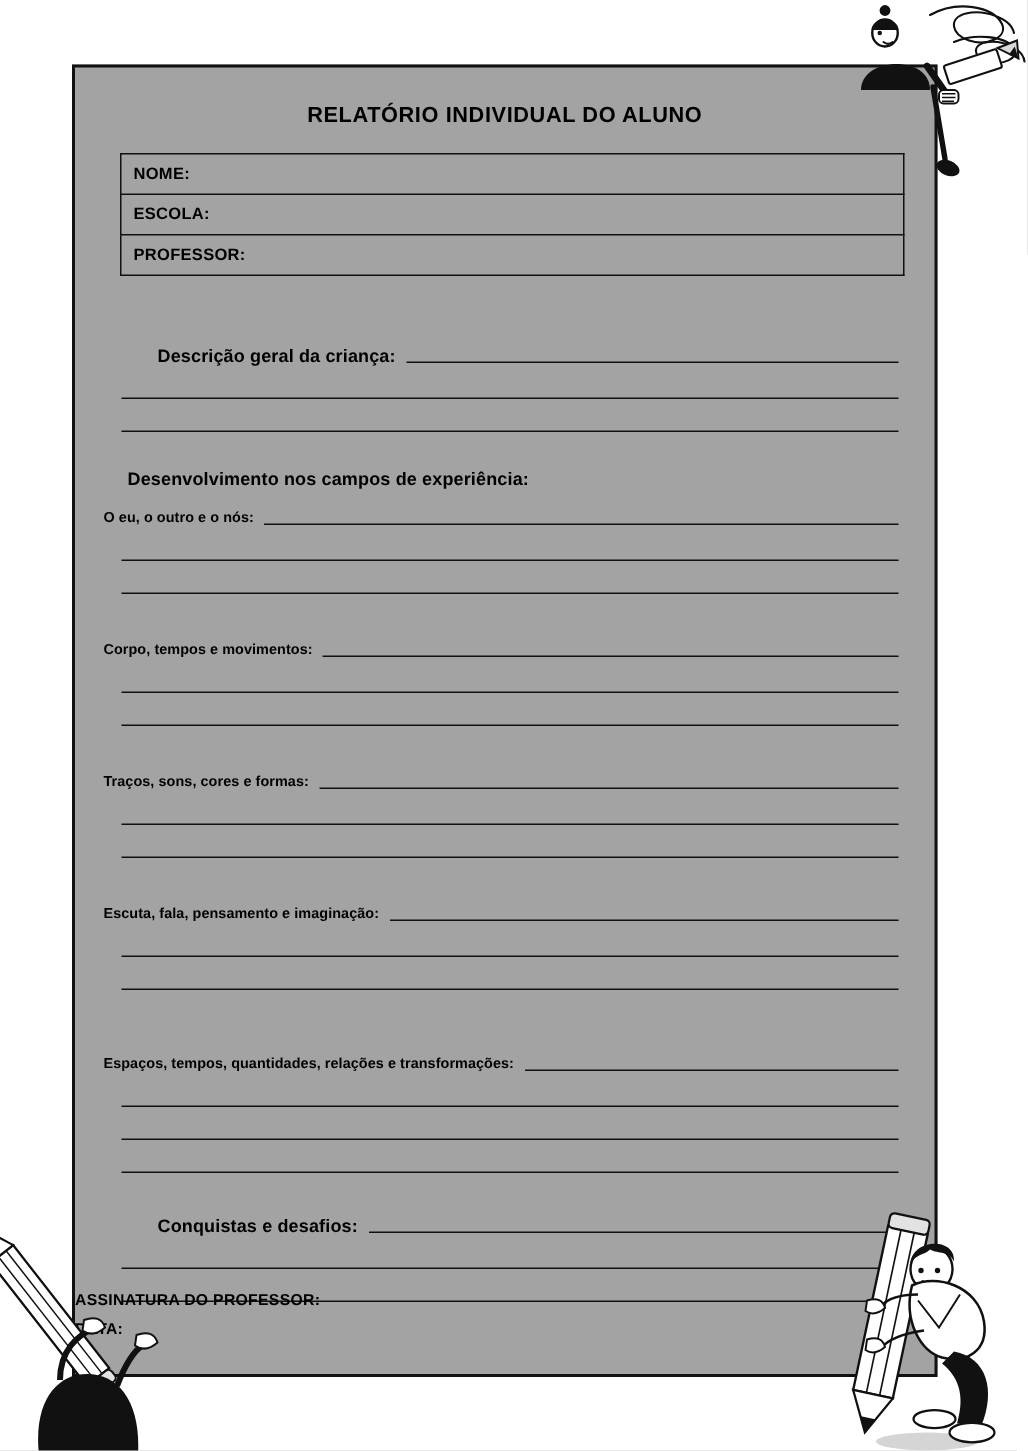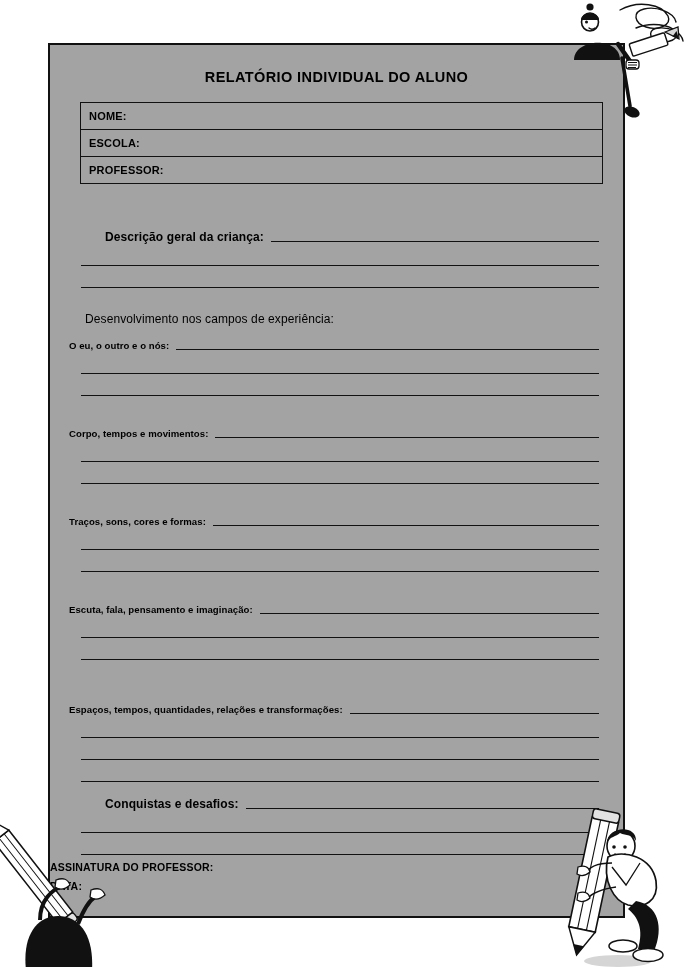--- a/index.html
+++ b/index.html
@@ -113,21 +113,21 @@
   .rule-full {
     border-bottom: 1.7px solid #111111;
     margin-left: 31px;
     margin-right: 24px;
     height: 0;
   }
 
   .plain-heading {
     padding-left: 35px;
     font-size: 12px;
-    font-weight: normal;
+    font-weight: bold;
     letter-spacing: 0.1px;
   }
 
   
   #footer-block {
     position: absolute;
     left: 0;
     top: 813px;
   }
   #footer-block div {
@@ -319,21 +319,21 @@
       <div class="sub-row" style="margin-top:44px">
         <span class="label">Espaços, tempos, quantidades, relações e transformações:</span>
         <span class="rule-inline"></span>
       </div>
       <div class="rule-full" style="margin-top:21px"></div>
       <div class="rule-full" style="margin-top:21px"></div>
       <div class="rule-full" style="margin-top:21px"></div>
     </div>
 
     <div class="section">
-      <div class="heading-row" style="margin-top:15px">
+      <div class="heading-row" style="margin-top:28px">
         <span class="label">Conquistas e desafios:</span>
         <span class="rule-inline"></span>
       </div>
       <div class="rule-full" style="margin-top:21px"></div>
       <div class="rule-full" style="margin-top:21px"></div>
     </div>
 
   </div>
 
   <div id="footer-block">

